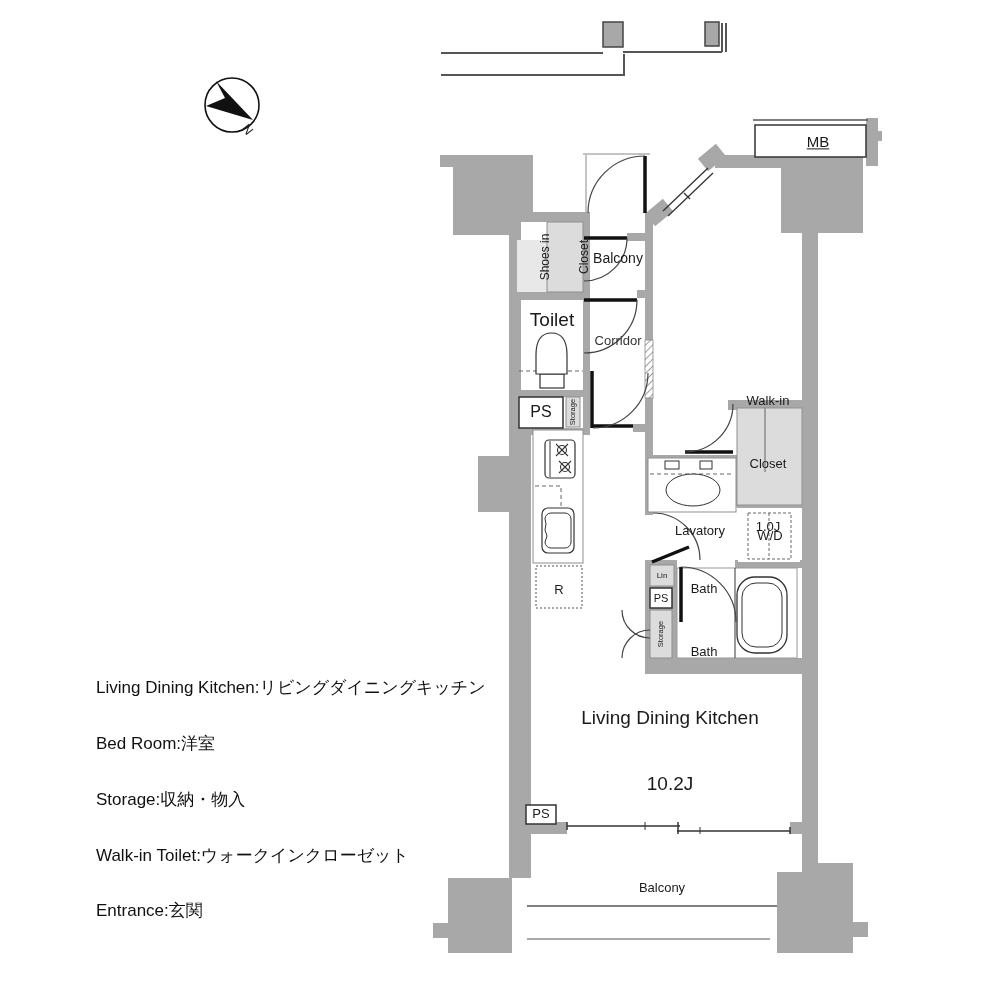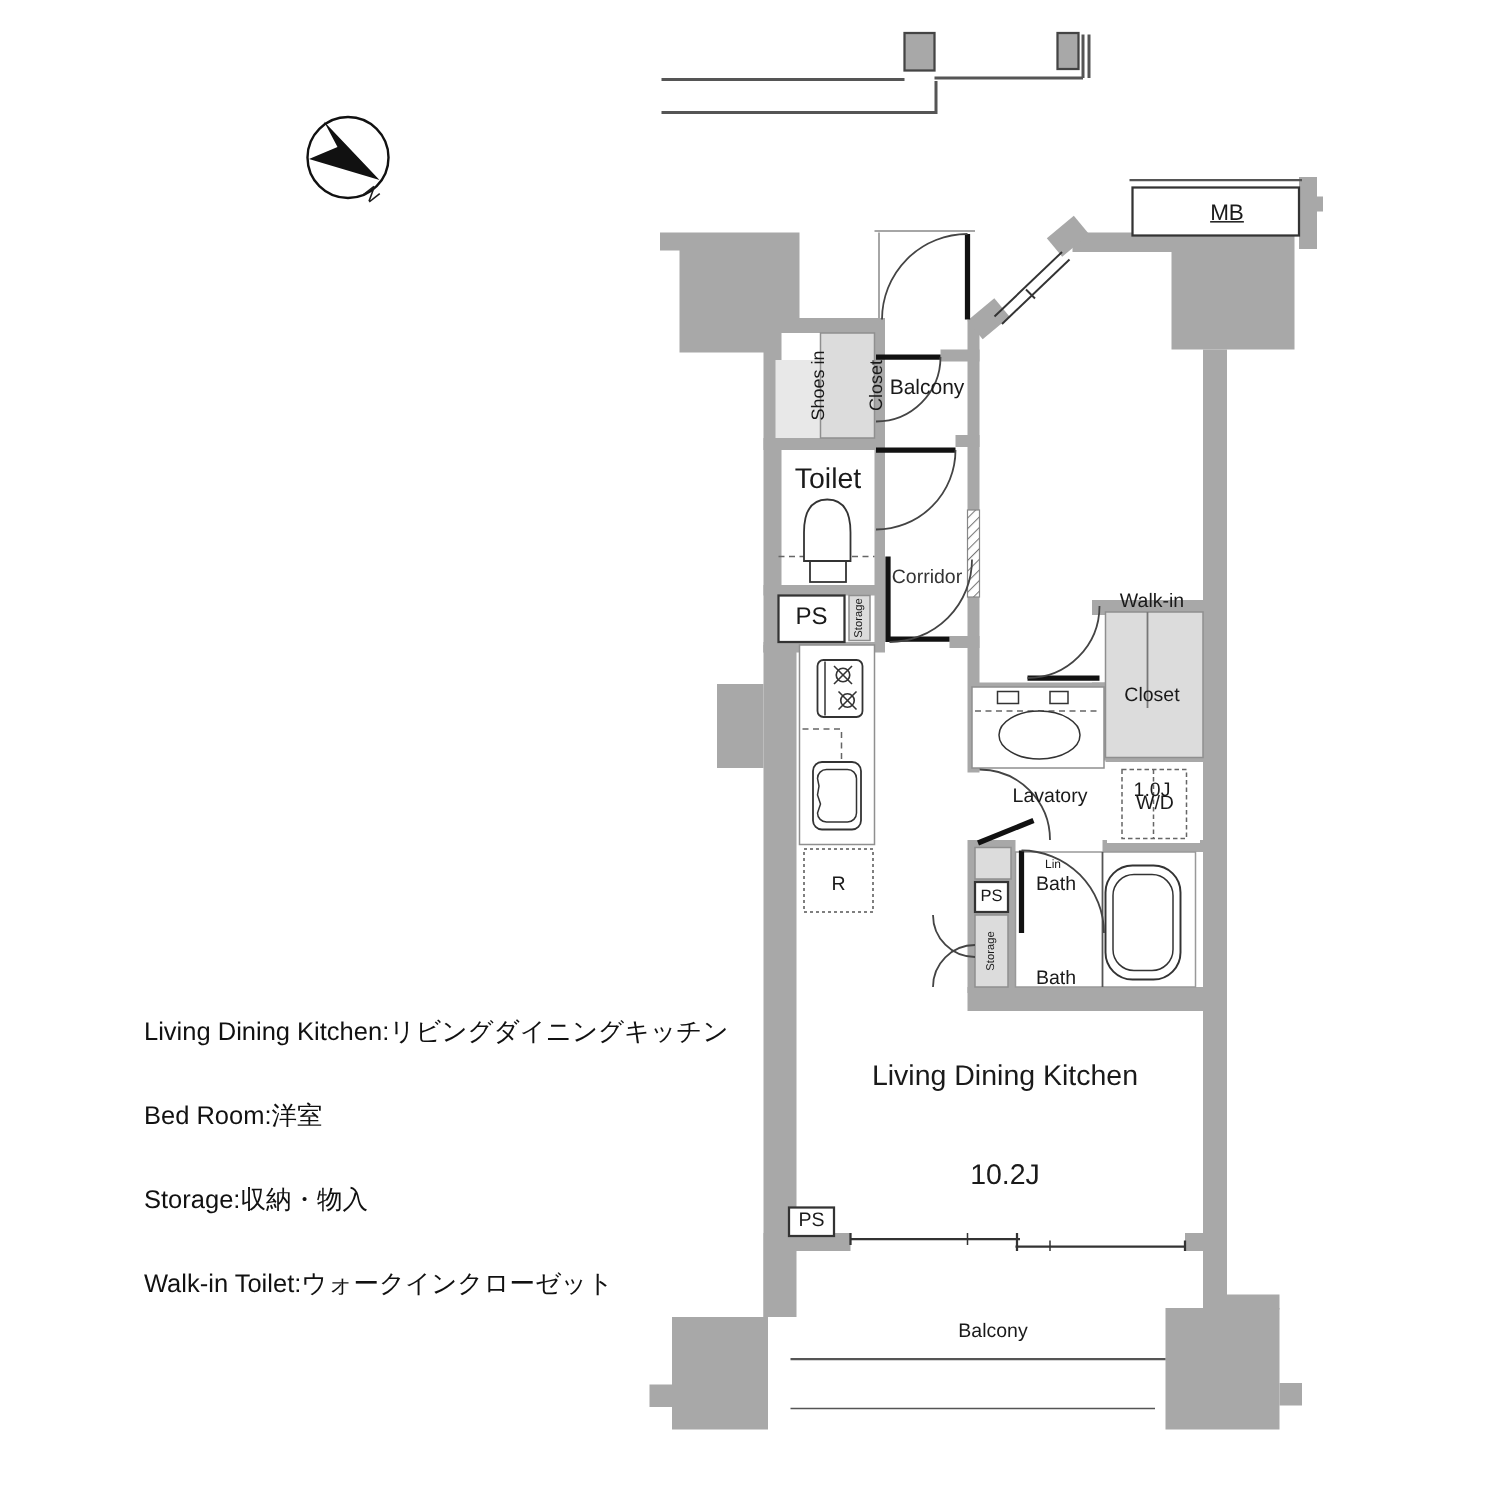--- a/index.html
+++ b/index.html
@@ -5,26 +5,26 @@
   html,body{margin:0;padding:0;background:#ffffff;}
   #canvas{position:relative;width:1000px;height:1000px;background:#fff;overflow:hidden;
           font-family:"Liberation Sans","DejaVu Sans",sans-serif;color:#1a1a1a;}
   #plan-svg{position:absolute;left:0;top:0;}
   .lbl{position:absolute;transform:translate(-50%,-50%);white-space:pre;text-align:center;
        color:#1a1a1a;line-height:1.15;}
   .rot270{transform:translate(-50%,-50%) rotate(-90deg);}
   .rotN{transform:translate(-50%,-50%) rotate(52deg);}
   .legend{position:absolute;left:96px;top:642px;font-size:17px;line-height:18.6px;
           white-space:pre;color:#111;}
-  .f8{font-size:8px;margin-left:40px;}  .f7{font-size:7.5px;}
+  .f8{font-size:8px;}  .f7{font-size:7.5px;}
   .f11{font-size:11px;} .f12{font-size:12px;line-height:13px;}
   .f13{font-size:13px;} .f14{font-size:14px;} .f15{font-size:15px;text-decoration:underline;}
   .f16{font-size:16px;} .f17{font-size:13px;line-height:21px;}
   .f19{font-size:19px;line-height:22px;}
-  .cor{color:#333;margin-top:44px;}
+  .cor{color:#333;}
 </style>
 </head>
 <body>
 
 <div id="canvas">
 
   <svg id="plan-svg" width="1000" height="1000" viewBox="0 0 1000 1000">
     <defs>
       <pattern id="hatch" width="5" height="5" patternUnits="userSpaceOnUse" patternTransform="rotate(45)">
         <line x1="0" y1="0" x2="0" y2="5" stroke="#777" stroke-width="1.4"></line>
@@ -261,20 +261,21 @@
   <div class="lbl rot270 f7" style="left:573px;top:412px">Storage</div>
   <div class="lbl rot270 f7" style="left:661px;top:634px">Storage</div>
 
   <div class="lbl rotN f13" style="left:247px;top:130px">N</div>
 
   <div class="legend">
     <div>Living Dining Kitchen:リビングダイニングキッチン</div>
     <div>Bed Room:洋室</div>
     <div>Storage:収納・物入</div>
     <div>Walk-in Toilet:ウォークインクローゼット</div>
+    <div>Entrance:玄関</div>
     
     
     
     
     
     
     
     
     
   </div>

